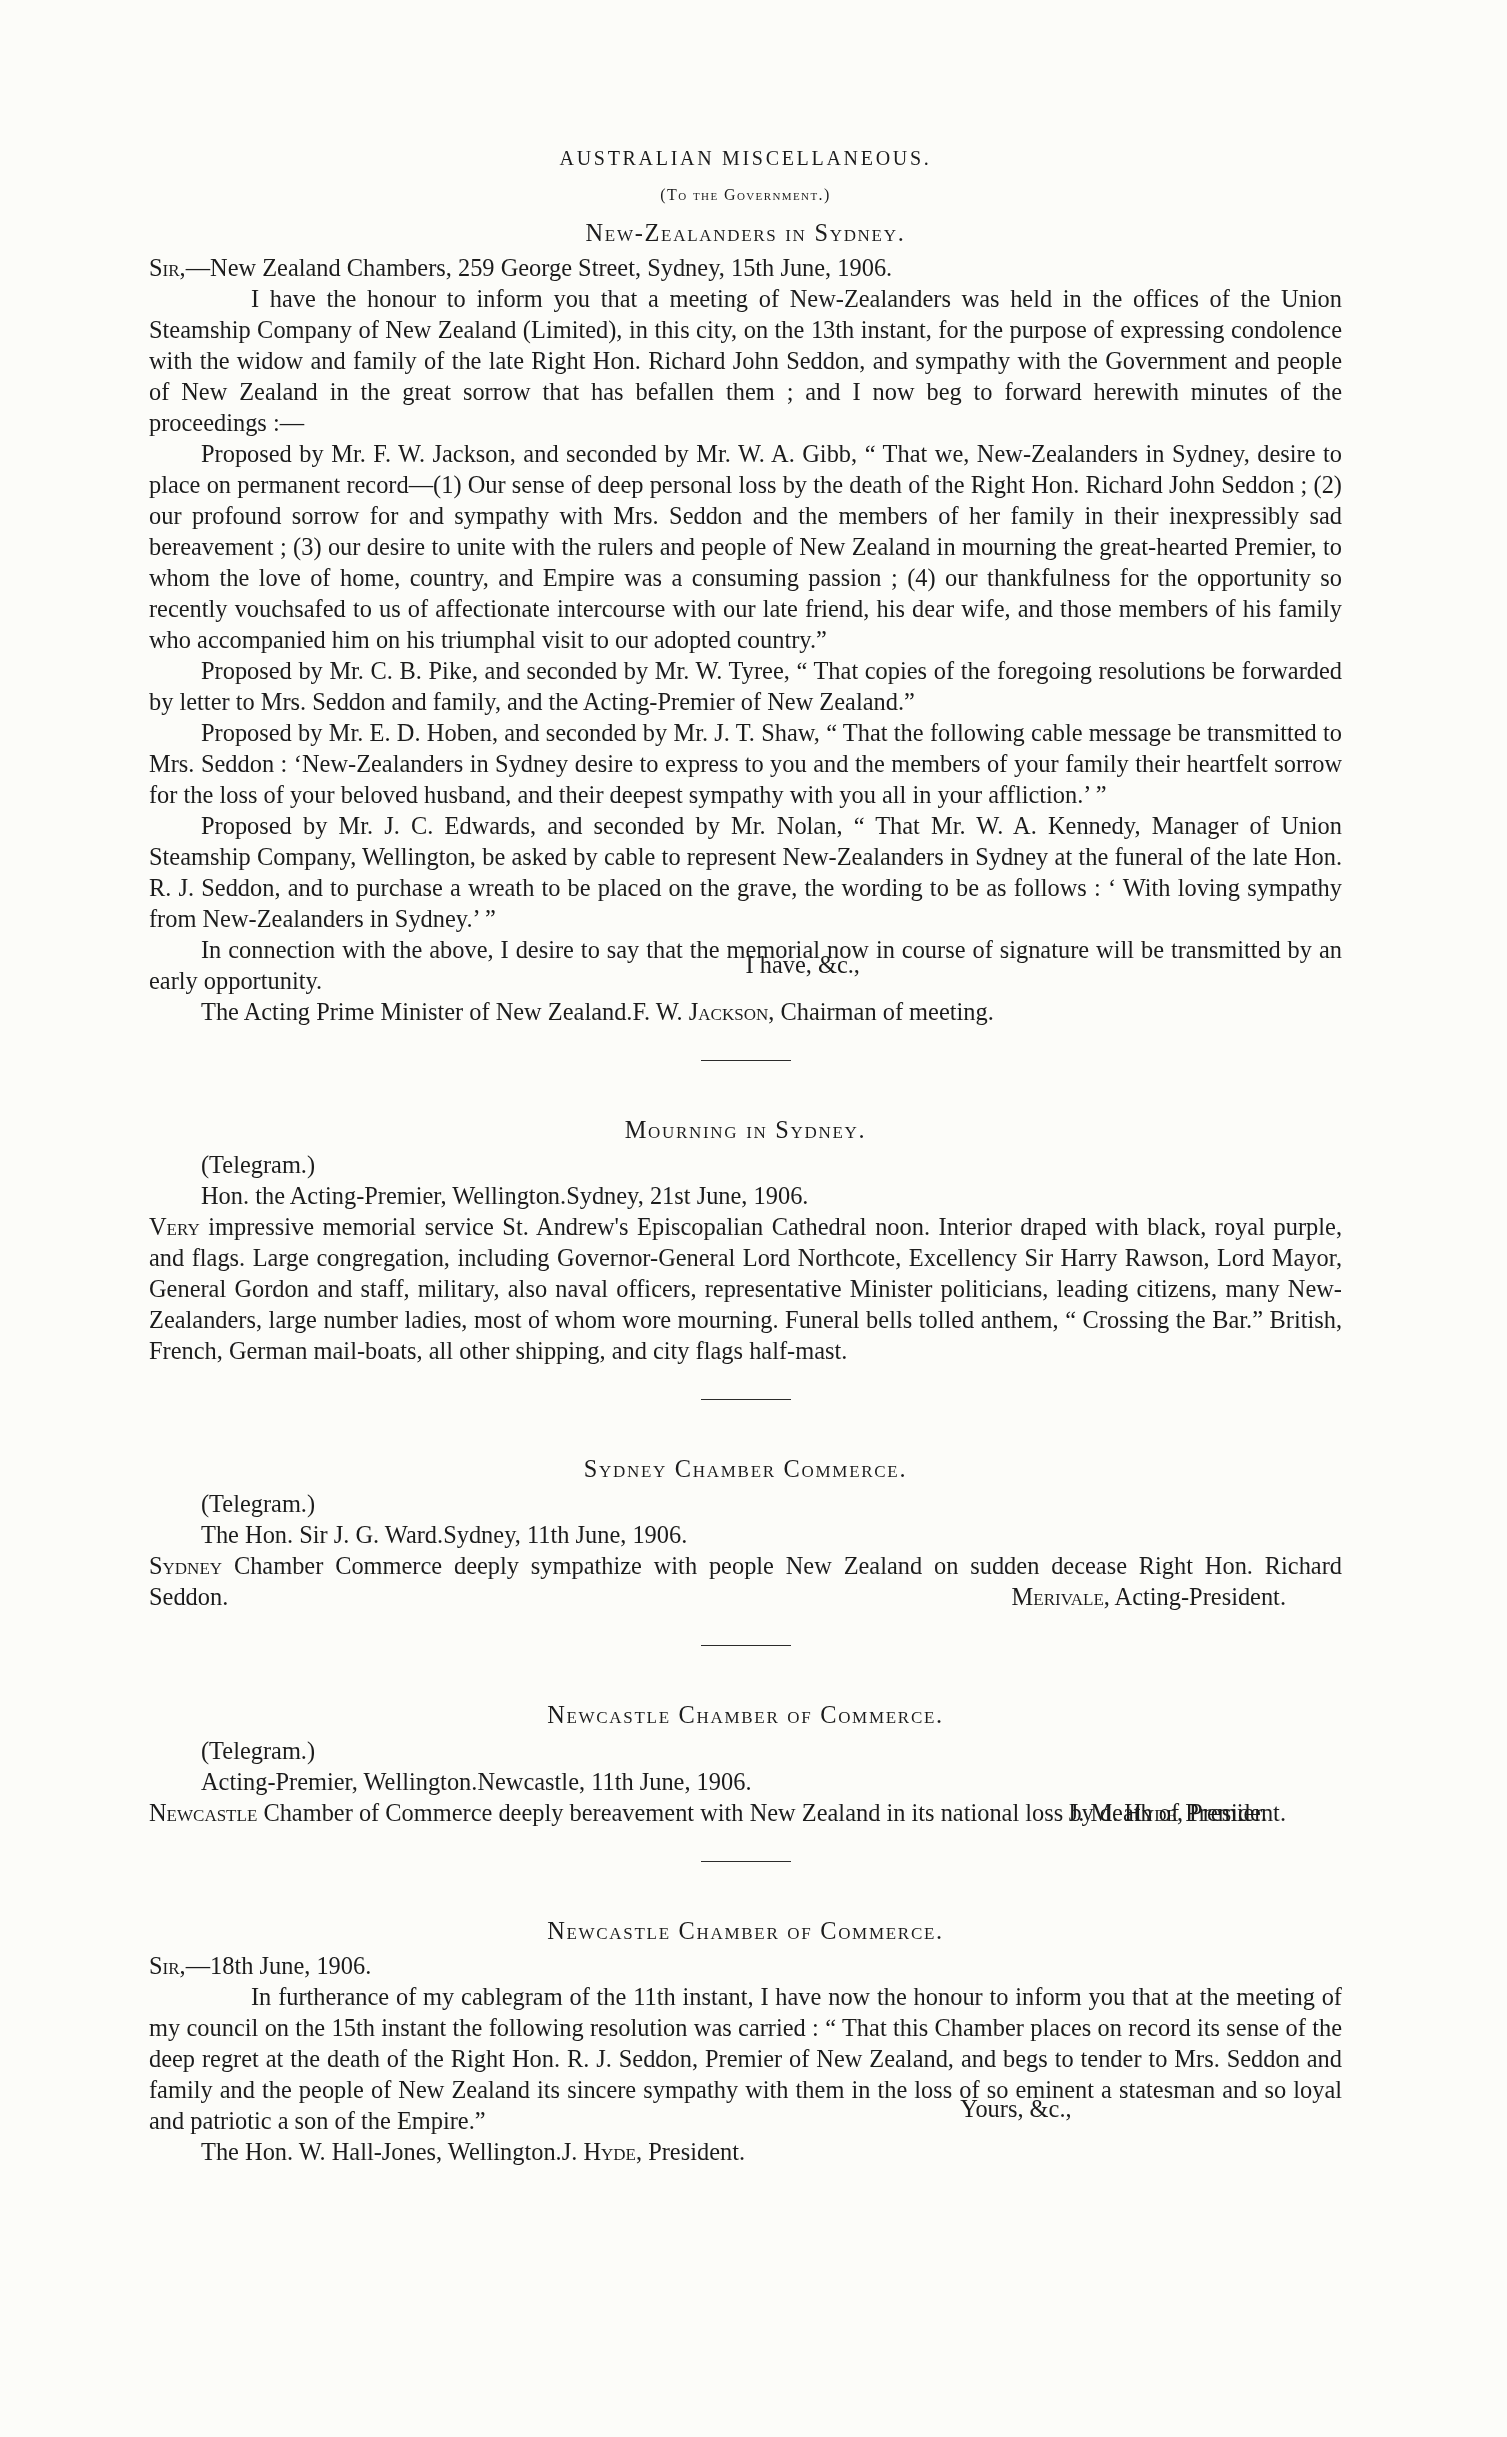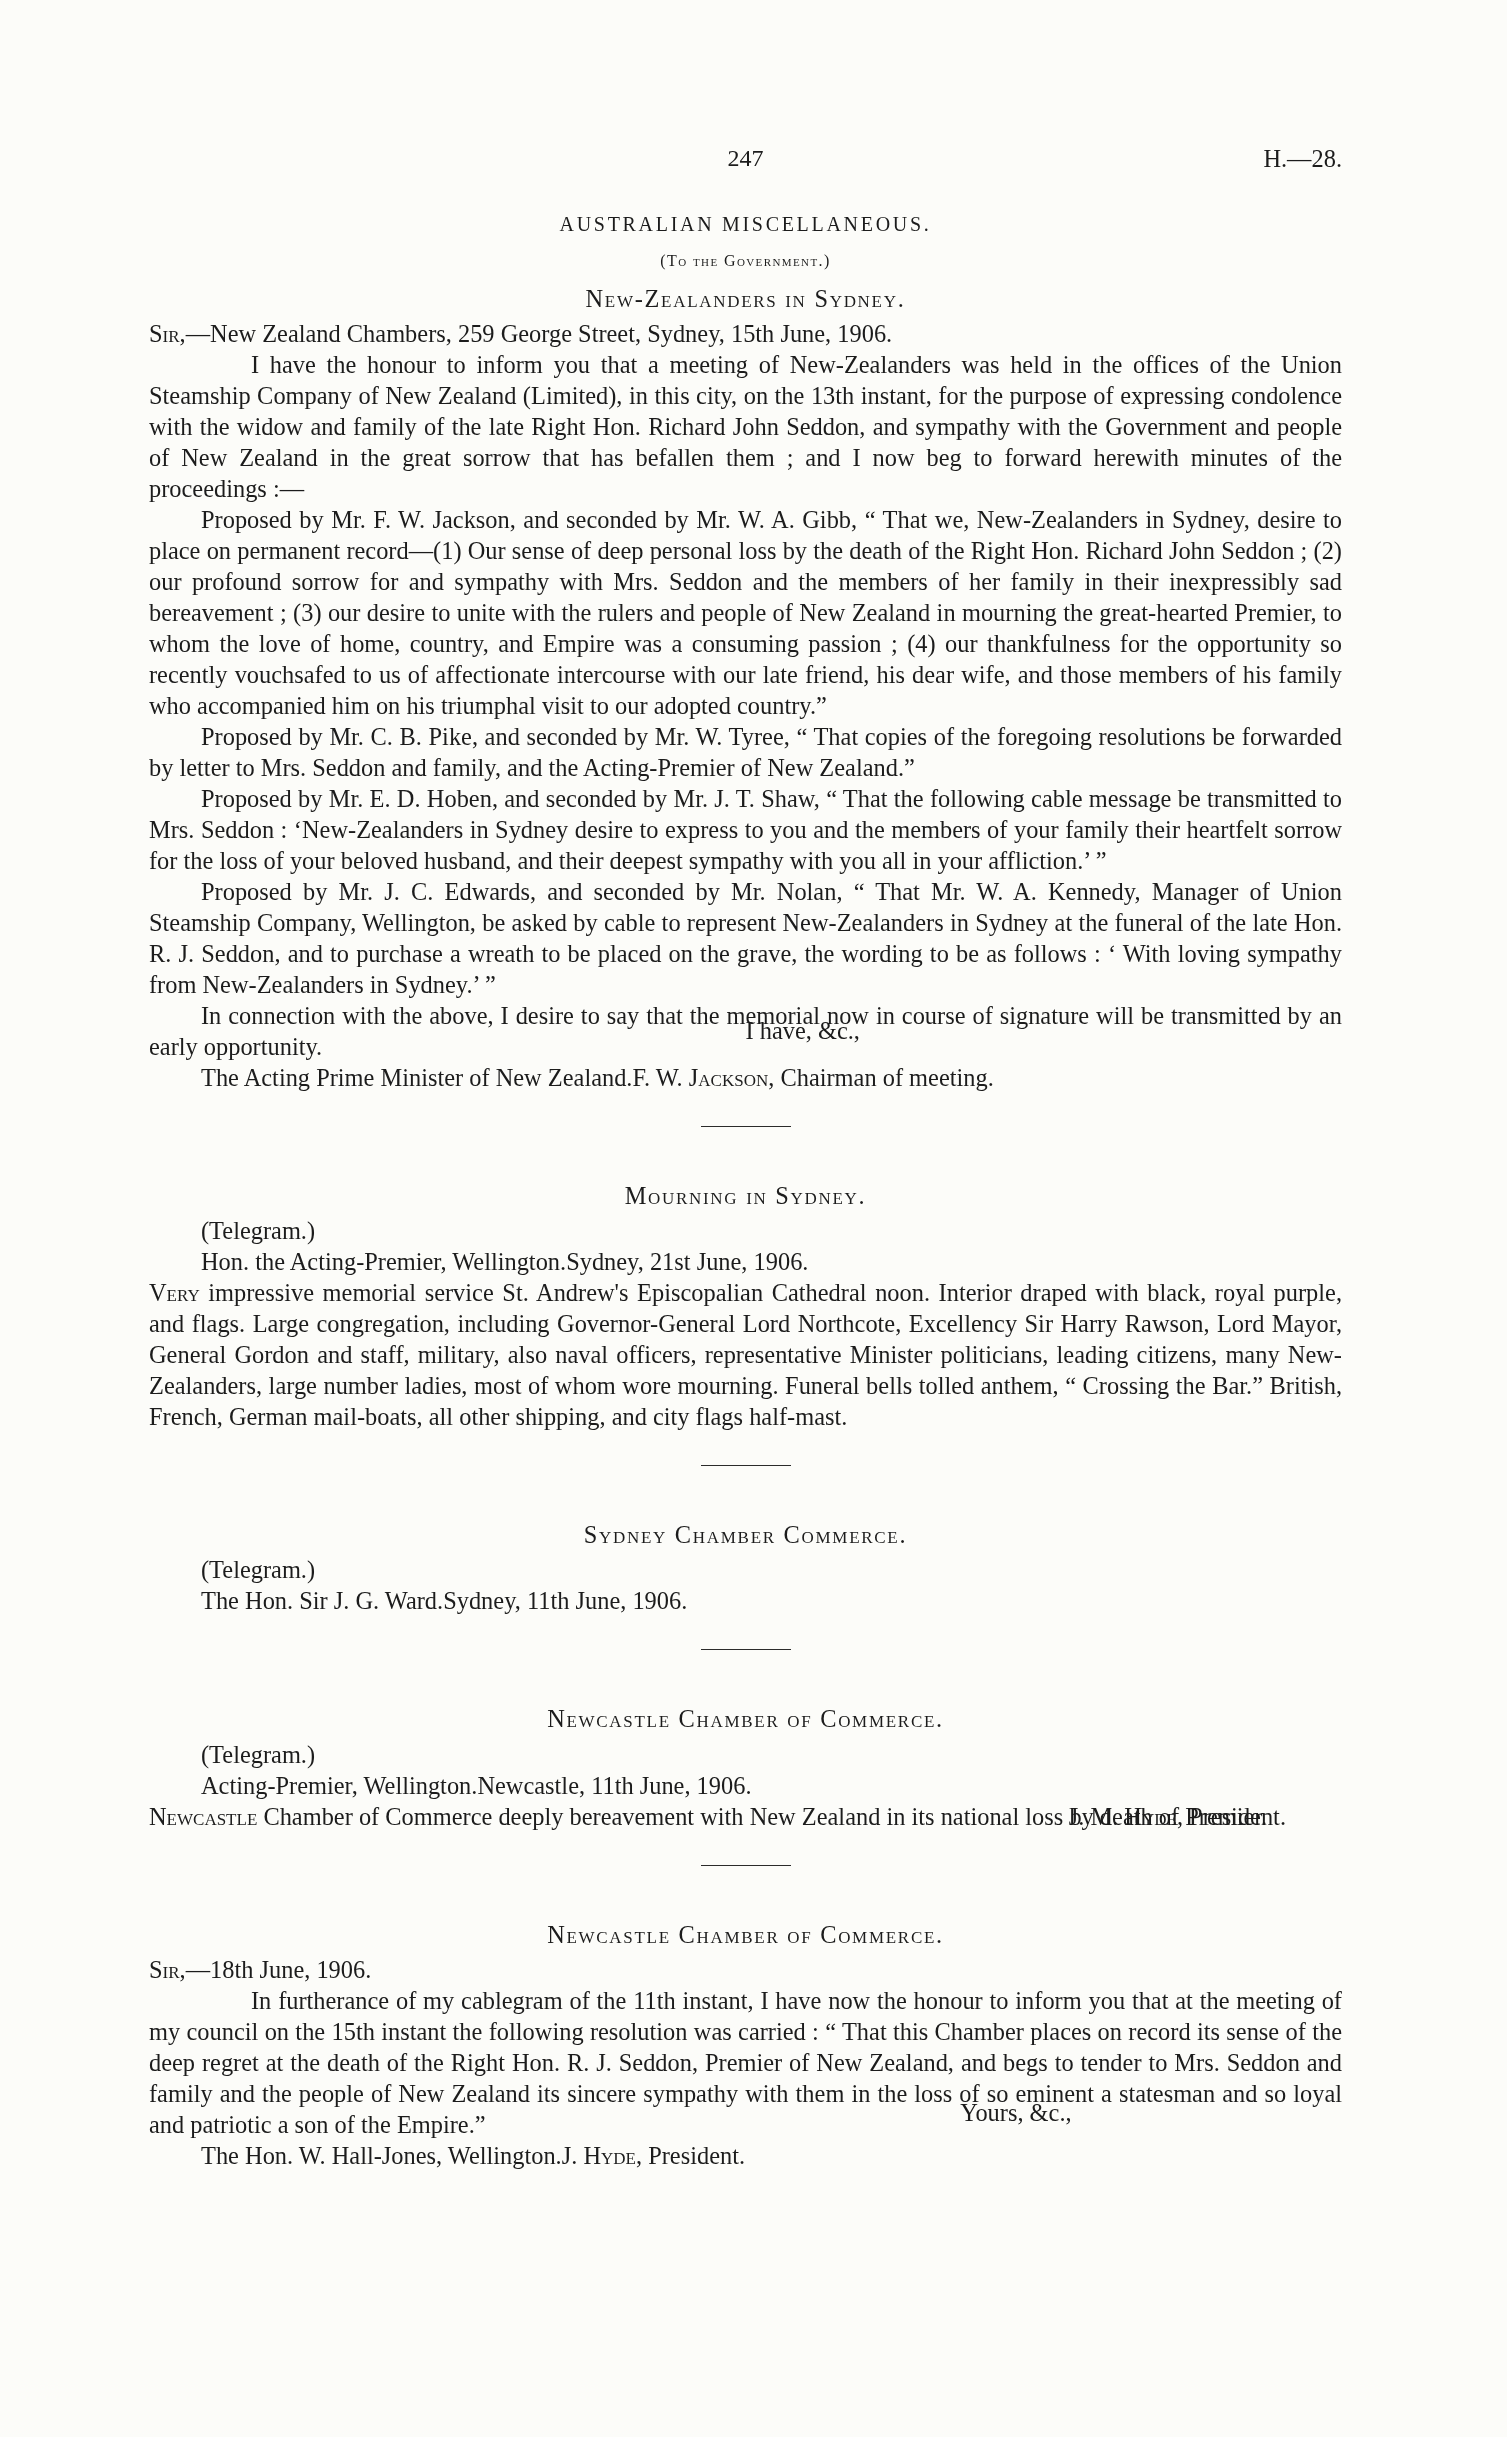--- a/index.html
+++ b/index.html
@@ -63,24 +63,20 @@
     border-top: 1.4px solid #2b2b2b;
     margin: 33px auto 53px auto;
   }
   section { margin: 0; }
 </style>
 </head>
 <body>
 
 <div class="page">
 
-  <div class="page-header">
-    <span class="page-number">247</span>
-    <span class="doc-ref">H.—28.</span>
-  </div>
 
   <div class="main-title">AUSTRALIAN MISCELLANEOUS.</div>
   <div class="main-subtitle sc">(To the Government.)</div>
 
   <section>
     <div class="section-heading">New-Zealanders in Sydney.</div>
 
     <div class="row">
       <span class="sc">Sir,—</span>
       <span>New Zealand Chambers, 259 George Street, Sydney, 15th June, 1906.</span>
@@ -117,20 +113,24 @@
 
   <div class="divider"></div>
 
   <section>
     <div class="section-heading">Sydney Chamber Commerce.</div>
     <div class="indent">(Telegram.)</div>
     <div class="row">
       <span class="indent">The Hon. Sir J. G. Ward.</span>
       <span class="right-gap">Sydney, 11th June, 1906.</span>
     </div>
+    <div class="rel">
+      <p class="para no-indent"><span class="sc">Sydney</span><span> Chamber Commerce deeply sympathize with people New Zealand on sudden decease Right Hon. Richard Seddon.</span></p>
+      <span class="abs-sig"><span class="sc">Merivale</span><span>, Acting-President.</span></span>
+    </div>
   </section>
 
   <div class="divider"></div>
 
   <section>
     <div class="section-heading">Newcastle Chamber of Commerce.</div>
     <div class="indent">(Telegram.)</div>
     <div class="row">
       <span class="indent">Acting-Premier, Wellington.</span>
       <span class="right-gap">Newcastle, 11th June, 1906.</span>

